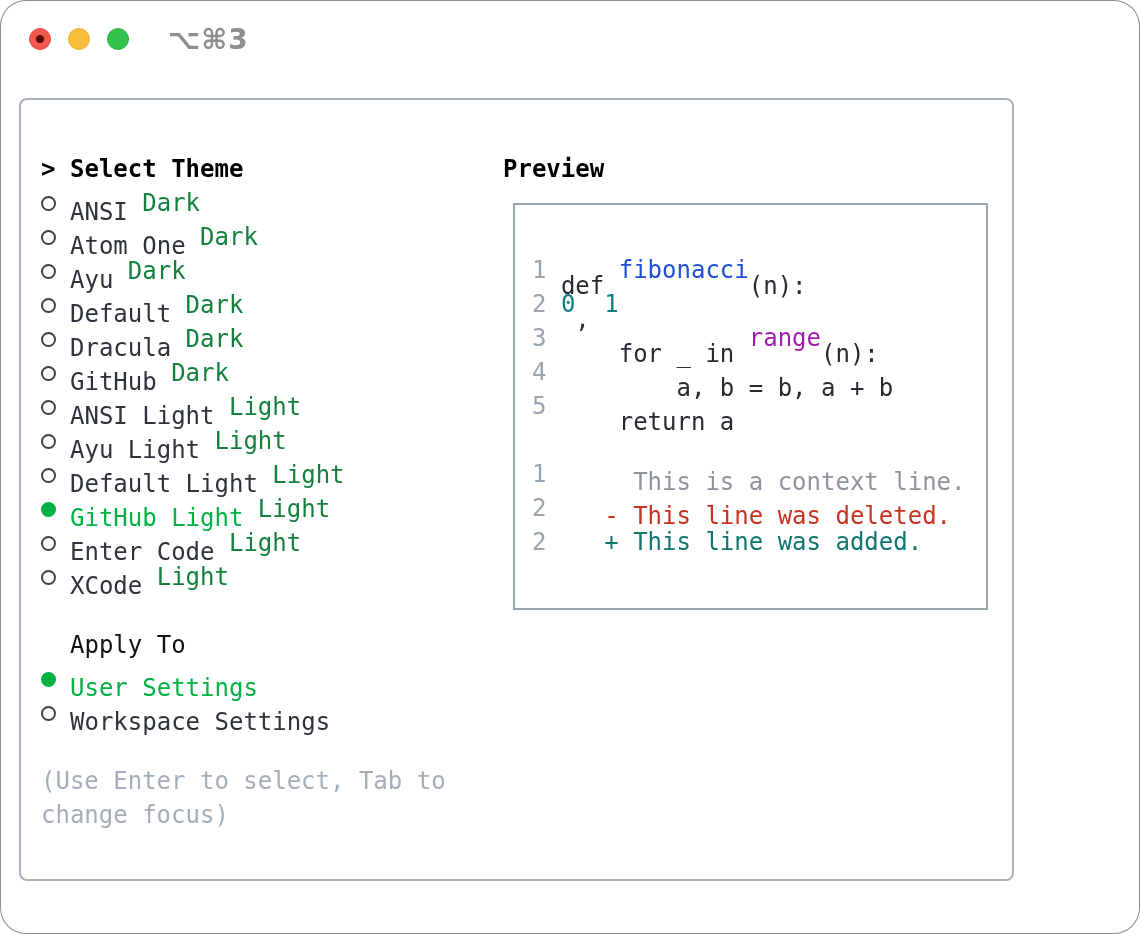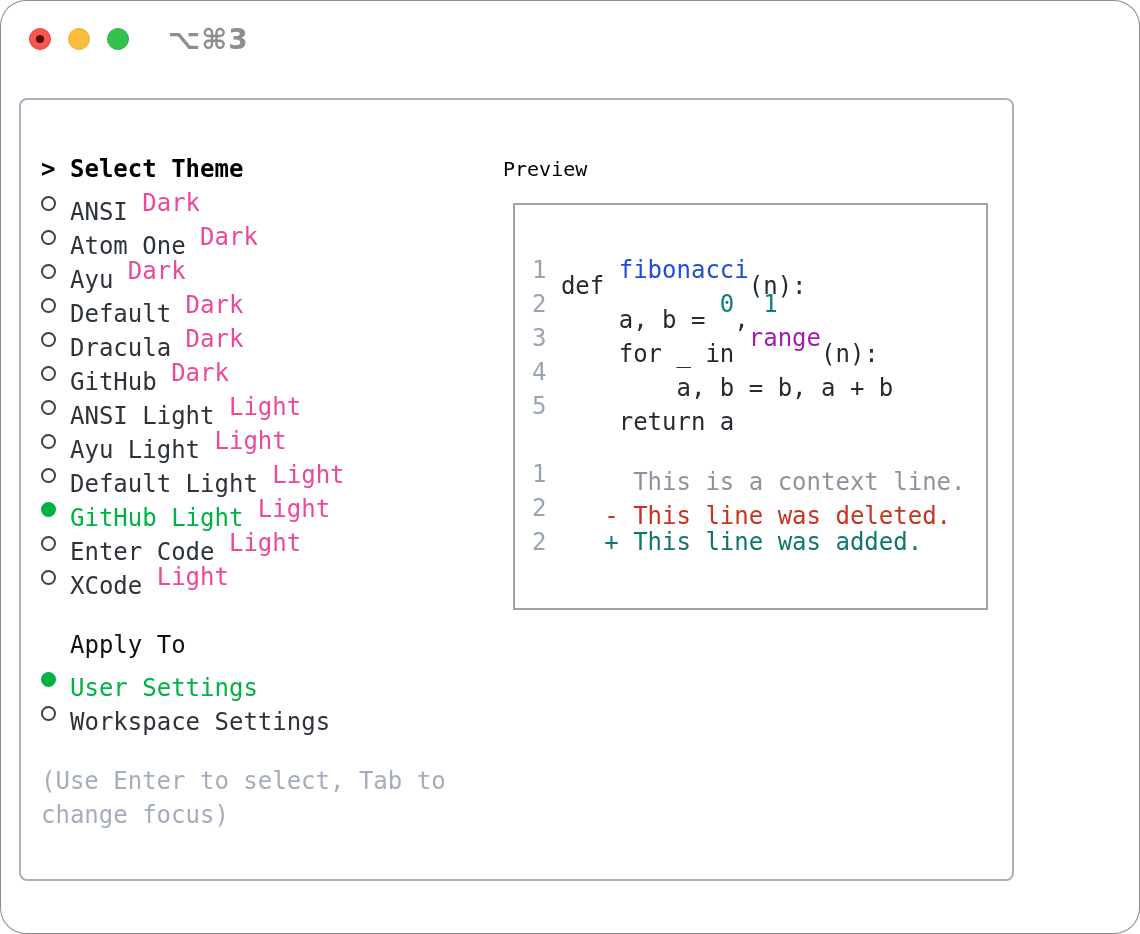--- a/index.html
+++ b/index.html
@@ -26,24 +26,24 @@
   }
   .row { height:34px; display:flex; align-items:center; white-space:pre; font-size:24px; }
   .list { position:absolute; left:20px; top:52px; }
   .prefix { display:inline-flex; width:29px; align-items:center; flex:none; }
   .caret { font-weight:700; color:#000; }
   .hdr { font-weight:700; color:#000; }
   .circle { width:15px; height:15px; border-radius:50%; border:2px solid #3b424a; flex:none; }
   .circle.filled { border-color:#00b144; background:#00b144; }
   .iname { color:#2d333a;margin-top:18px; }
   .iname.sel { color:#00b144; }
-  .variant { color:#ec4899; }
+  .variant { color:#15803d; }
   .hint { color:#a4aebb; }
   
-  .preview-label { position:absolute; left:482px; top:52px; height:34px; display:flex; align-items:center; font-size:20px; font-weight:400; color:#000; }
+  .preview-label { position:absolute; left:482px; top:52px; height:34px; display:flex; align-items:center; font-size:24px; font-weight:700; color:#000; }
   .preview-box {
     position:absolute; left:492px; top:103px; width:475px; height:407px;
     border:2px solid #9aa5ae; background:#fff;
   }
   .code { padding:48px 0 0 17px; }
   .code-line { height:34px; display:flex; align-items:center; white-space:pre; font-size:24px; }
   .seg-lineno  { color:#9aa5b3; }
   .seg-code    { color:#262b31;margin-top:32px; }
   .seg-function{ color:#1d4ed8; }
   .seg-number  { color:#0f7f80; }
@@ -95,21 +95,21 @@
       <div class="row"></div>
       <div class="row hint">(Use Enter to select, Tab to</div>
       <div class="row hint">change focus)</div>
     </div>
 
     <div class="preview-label">Preview</div>
 
     <div class="preview-box">
       <div class="code">
           <div class="code-line"><span class="seg-lineno">1 </span><span class="seg-code">def </span><span class="seg-function">fibonacci</span><span class="seg-code">(n):</span></div>
-          <div class="code-line"><span class="seg-lineno">2 </span><span class="seg-code">    a, b = </span><span class="seg-number">0</span><span class="seg-code">, </span><span class="seg-number">1</span></div>
+          <div class="code-line"><span class="seg-lineno">2 </span><span class="seg-number">0</span><span class="seg-code">, </span><span class="seg-number">1</span></div>
           <div class="code-line"><span class="seg-lineno">3 </span><span class="seg-code">    for _ in </span><span class="seg-builtin">range</span><span class="seg-code">(n):</span></div>
           <div class="code-line"><span class="seg-lineno">4 </span><span class="seg-code">        a, b = b, a + b</span></div>
           <div class="code-line"><span class="seg-lineno">5 </span><span class="seg-code">    return a</span></div>
           <div class="code-line"></div>
           <div class="code-line"><span class="seg-lineno">1</span><span class="seg-context">      This is a context line.</span></div>
           <div class="code-line"><span class="seg-lineno">2</span><span class="seg-deleted">    - This line was deleted.</span></div>
           <div class="code-line"><span class="seg-lineno">2</span><span class="seg-added">    + This line was added.</span></div>
         </div>
     </div>
 

